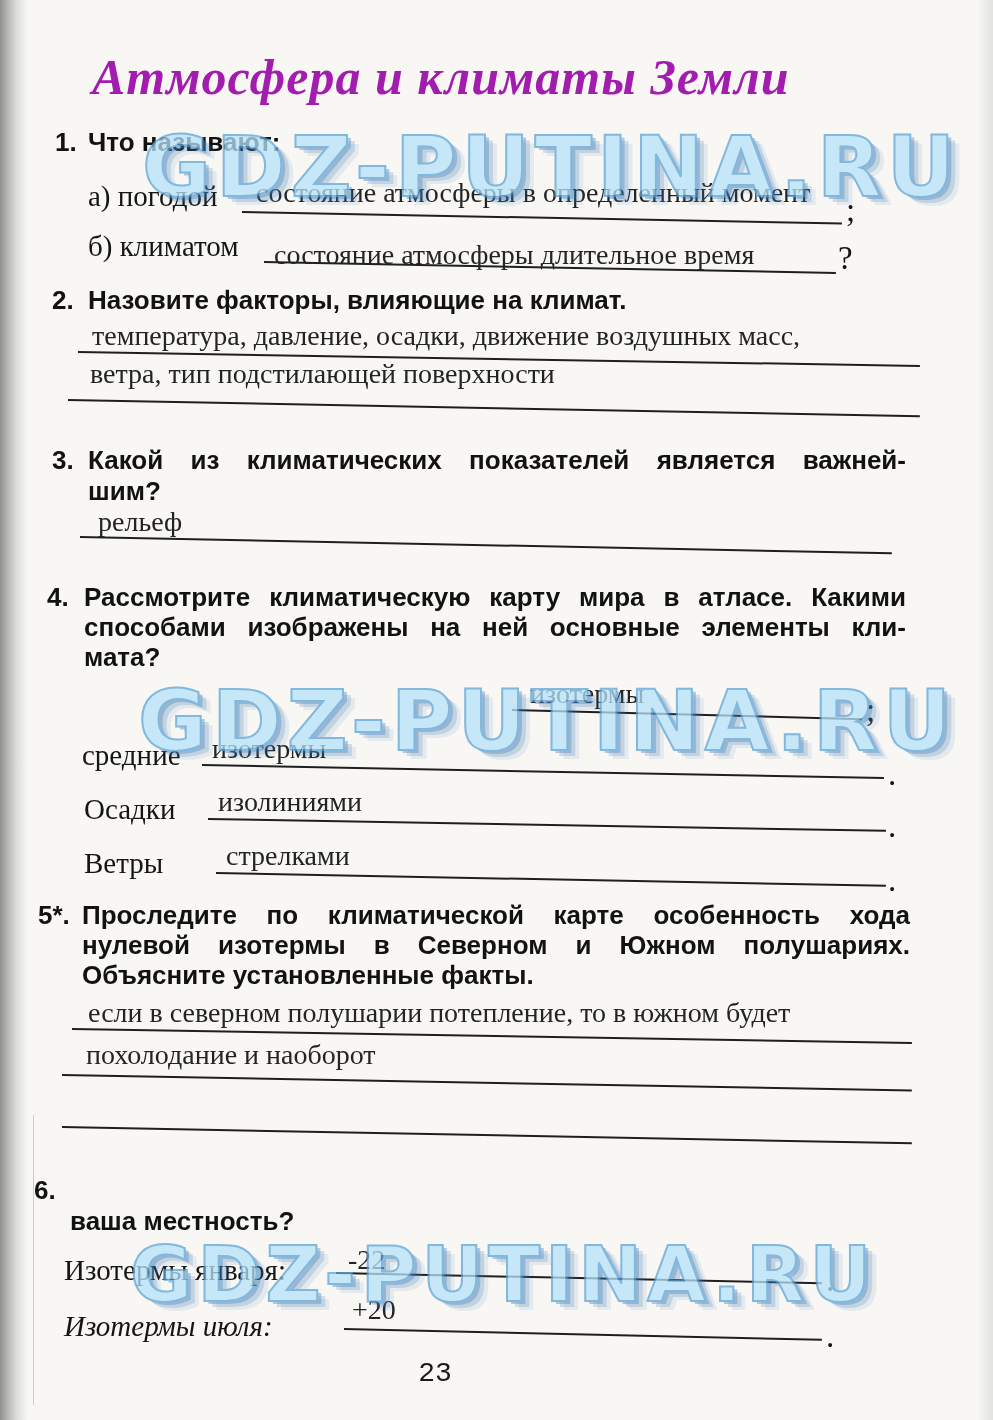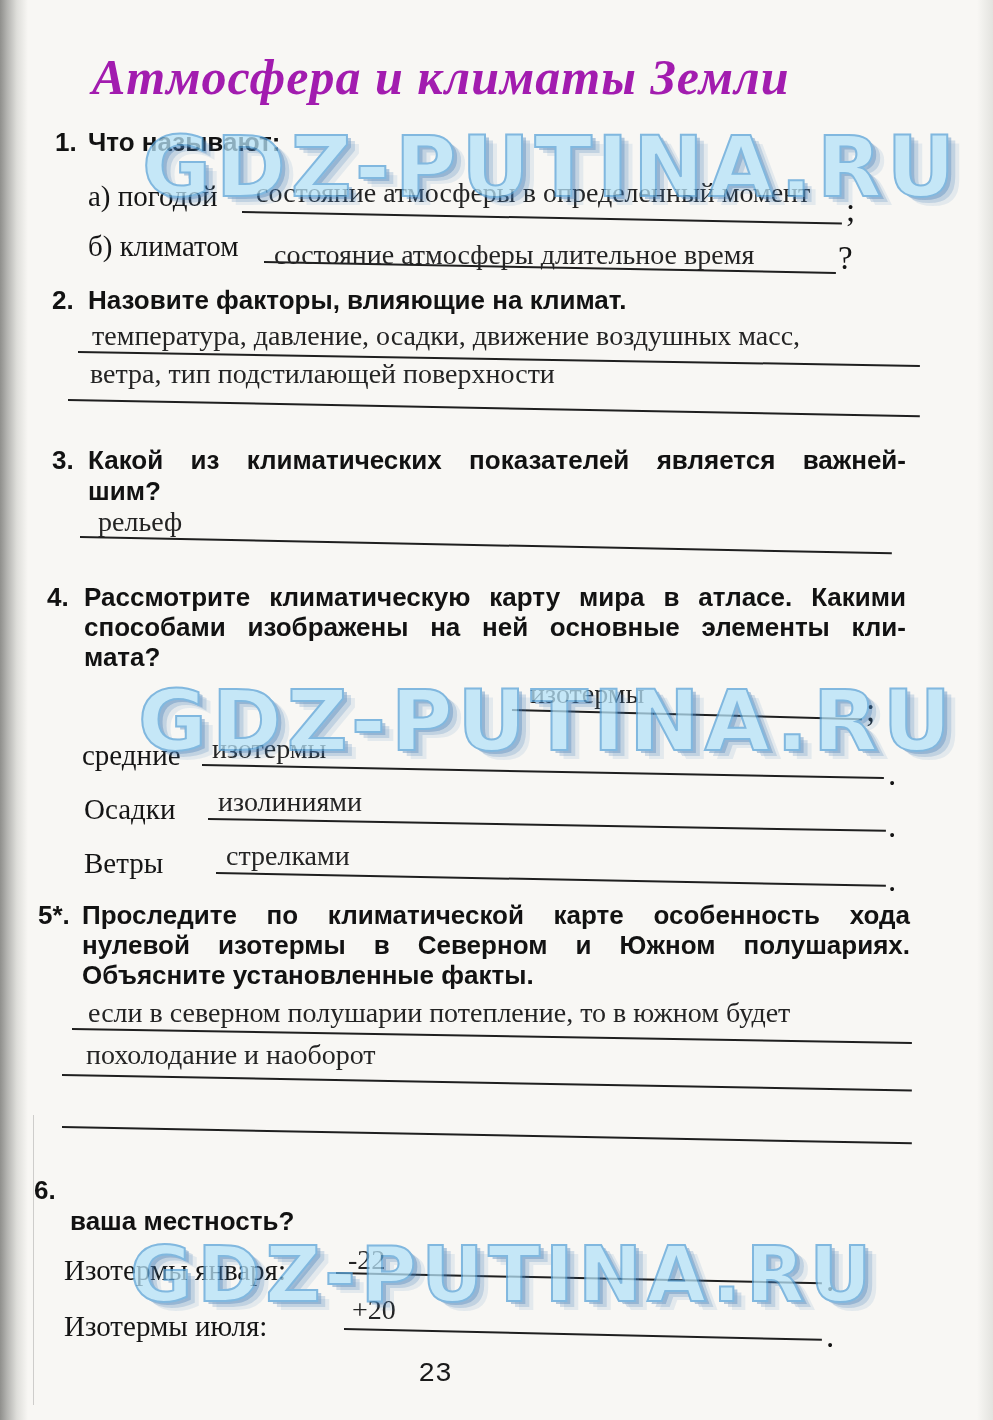--- a/index.html
+++ b/index.html
@@ -114,21 +114,21 @@
   <div class="abs rule" style="left:62px;top:1126px;width:850px;transform:rotate(1.1deg);"></div>
 
   <div class="abs qnum" style="left:34px;top:1176px;">6.</div>
   <div class="abs qtext" style="left:70px;top:1207px;">ваша местность?</div>
 
   <div class="abs slabel" style="left:64px;top:1254px;">Изотермы января:</div>
   <div class="abs ans" style="left:348px;top:1244px;">-22</div>
   <div class="abs rule" style="left:336px;top:1272px;width:486px;transform:rotate(1.2deg);"></div>
   <div class="abs punct" style="left:826px;top:1262px;">.</div>
 
-  <div class="abs slabel" style="left:64px;top:1310px;">Изотермы июля:</div>
+  <div class="abs slabel" style="left:64px;top:1310px;font-style:italic;">Изотермы июля:</div>
   <div class="abs ans" style="left:352px;top:1294px;">+20</div>
   <div class="abs rule" style="left:344px;top:1328px;width:478px;transform:rotate(1.3deg);"></div>
   <div class="abs punct" style="left:826px;top:1318px;">.</div>
 
   <div class="abs pagenum" style="left:400px;top:1358px;">23</div>
 
   <div class="abs watermark" style="left:142px;top:118px;font-size:84px;">GDZ-PUTINA.RU</div>
   <div class="abs watermark" style="left:138px;top:672px;font-size:84px;">GDZ-PUTINA.RU</div>
   <div class="abs watermark" style="left:130px;top:1230px;font-size:76px;">GDZ-PUTINA.RU</div>
 </div>

